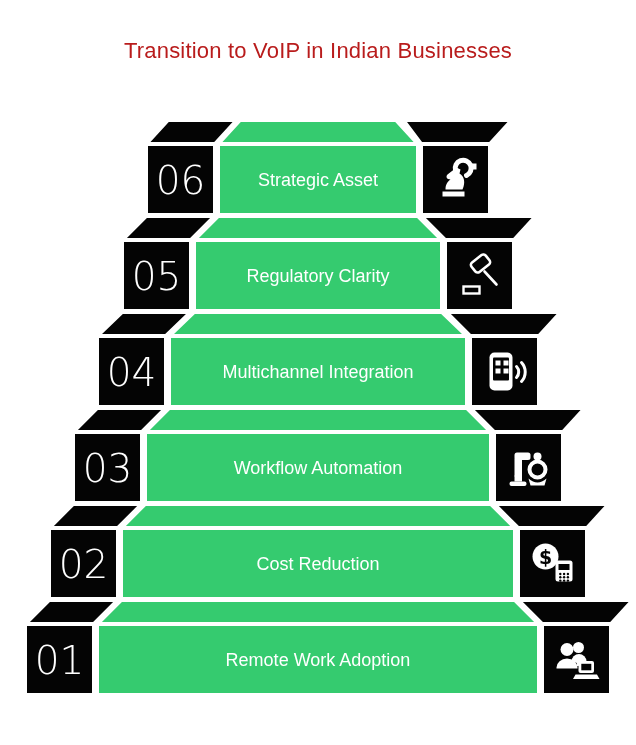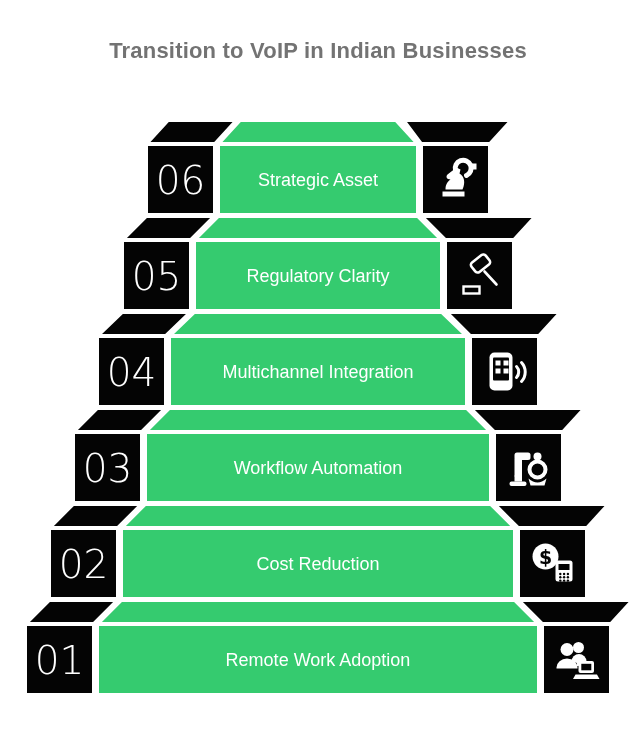--- a/index.html
+++ b/index.html
@@ -1,18 +1,18 @@
 <!DOCTYPE html>
 <html><head>
 <meta charset="utf-8">
 <style>
   html,body{margin:0;padding:0;background:#ffffff;}
   body{width:636px;height:745px;position:relative;font-family:"Liberation Sans",sans-serif;overflow:hidden;}
   .title{position:absolute;left:0;top:38px;width:636px;text-align:center;
-         font-size:22px;font-weight:bold;color:#737373;letter-spacing:.2px;}
+         font-size:22px;font-weight:normal;color:#b91c1c;letter-spacing:.2px;}
   #stairs{position:absolute;left:0;top:0;}
   svg text{user-select:none;}
 </style>
 </head>
 <body>
 
 <div class="title">Transition to VoIP in Indian Businesses</div>
 
 <svg id="stairs" width="636" height="745" viewBox="0 0 636 745" xmlns="http://www.w3.org/2000/svg">
     <g>

